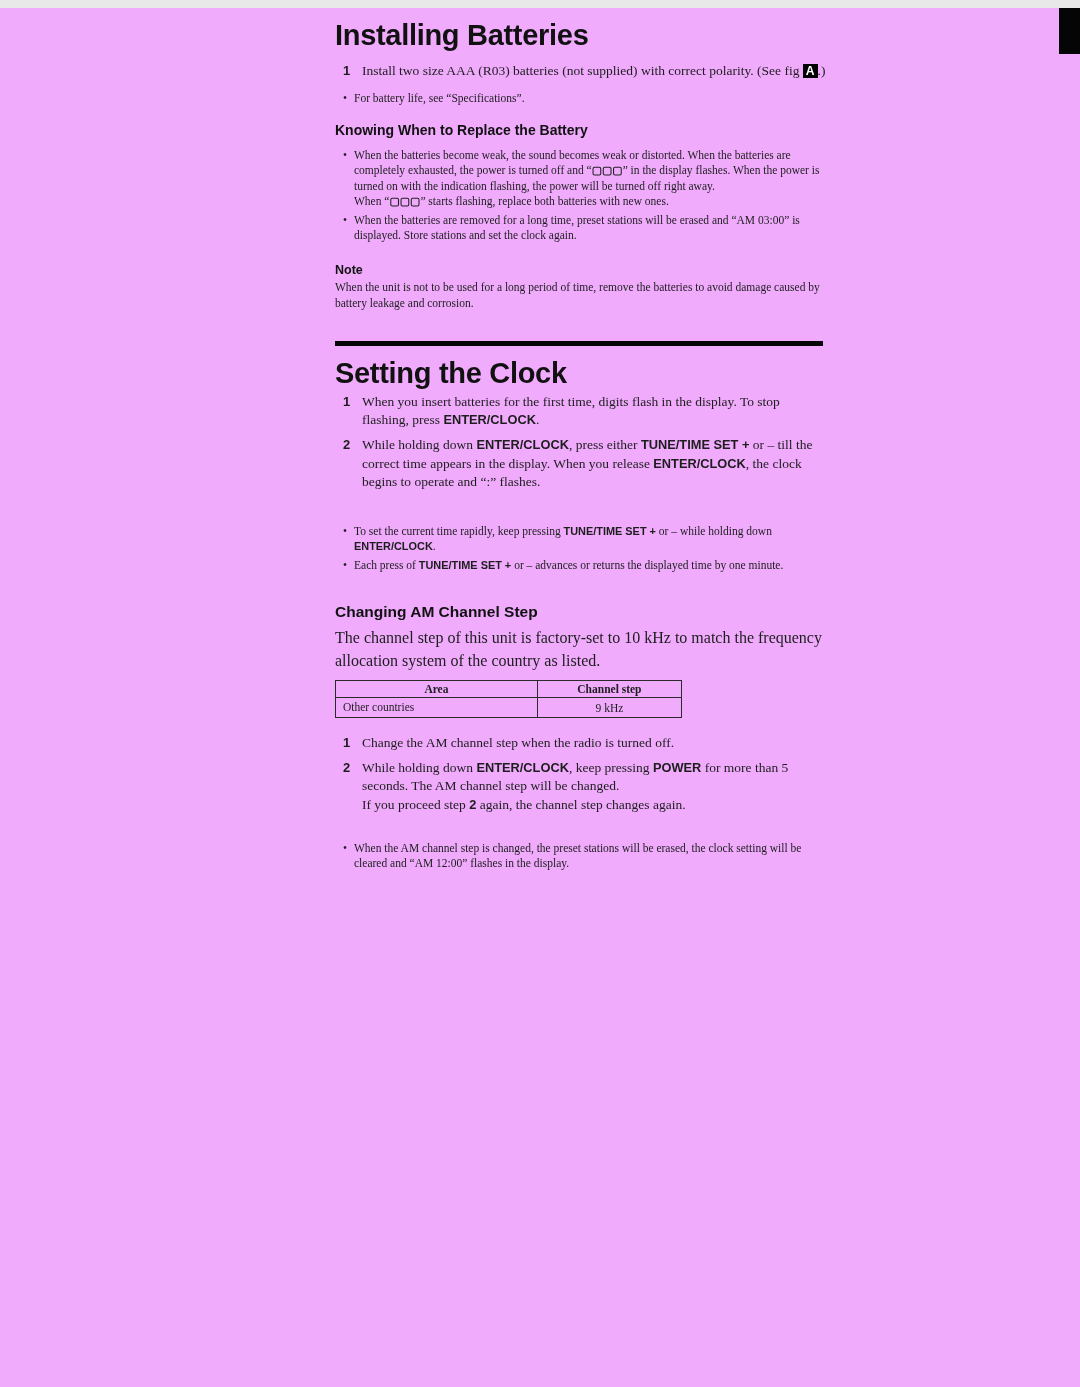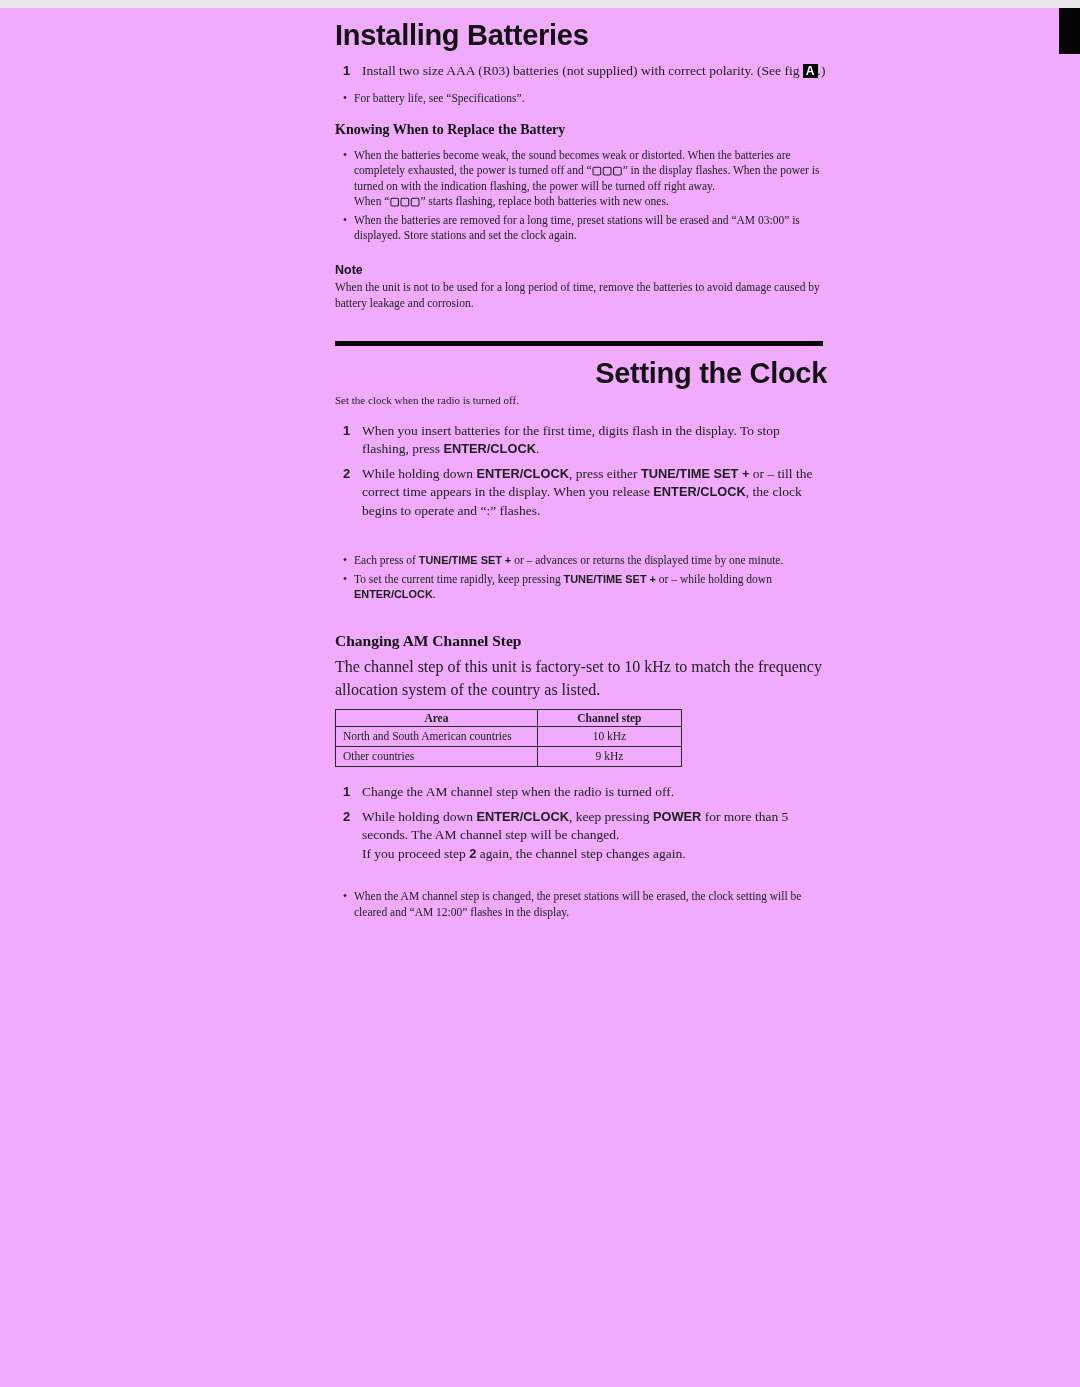--- a/index.html
+++ b/index.html
@@ -13,21 +13,21 @@
     margin:8px auto;
   }
   .corner-bar{position:absolute;top:0;right:0;width:21px;height:46px;background:#050505;}
   .col{position:absolute;left:335px;top:12px;width:492px;}
   .h1{
     font-family:"Liberation Sans", sans-serif;
     font-weight:bold;font-size:29px;line-height:1.05;
     margin:0 0 12px 0;letter-spacing:-0.3px;color:#111;
   }
   .h2{
-    font-family:Liberation Serif, serif;
+    font-family:Liberation Sans, sans-serif;
     font-weight:bold;font-size:14px;margin:16px 0 4px 0;color:#111;
   }
   .h3{
     font-family:"Liberation Sans", sans-serif;
     font-weight:bold;font-size:12.5px;margin:20px 0 3px 0;color:#111;
   }
   .step{display:flex;margin:3px 0 6px 8px;}
   .stepnum{
     font-family:"Liberation Sans", sans-serif;font-weight:bold;
     font-size:13px;width:19px;flex:0 0 19px;padding-top:1px;
@@ -90,56 +90,51 @@
         <li class="rich"><span>When the batteries are removed for a long time, preset stations will be erased and “AM 03:00” is displayed. Store stations and set the clock again.</span></li>
       </ul>
 
       <h3 class="h3">Note</h3>
       <p class="note-text">When the unit is not to be used for a long period of time, remove the batteries to avoid damage caused by battery leakage and corrosion.</p>
     </section>
 
     <div class="rule"></div>
 
     <section>
-      <h1 class="h1" style="margin-bottom:4px;text-align:right;">Setting the Clock</h1>
-      <p class="intro">Set the clock when the radio is turned off.</p>
+      <h1 class="h1" style="margin-bottom:4px;">Setting the Clock</h1>
 
       <div class="step">
         <span class="stepnum">1</span>
         <p class="steptext rich"><span>When you insert batteries for the first time, digits flash in the display. To stop flashing, press </span><span class="seg-b">ENTER/CLOCK</span><span>.</span></p>
       </div>
       <div class="step">
         <span class="stepnum">2</span>
         <p class="steptext rich"><span>While holding down </span><span class="seg-b">ENTER/CLOCK</span><span>, press either </span><span class="seg-b">TUNE/TIME SET +</span><span> or – till the correct time appears in the display. When you release </span><span class="seg-b">ENTER/CLOCK</span><span>, the clock begins to operate and “:” flashes.</span></p>
       </div>
 
       <div class="gap-lg"></div>
 
       <ul class="bullets">
+        <li class="rich"><span>To set the current time rapidly, keep pressing </span><span class="seg-b">TUNE/TIME SET +</span><span> or – while holding down </span><span class="seg-b">ENTER/CLOCK</span><span>.</span></li>
         <li class="rich"><span>Each press of </span><span class="seg-b">TUNE/TIME SET +</span><span> or – advances or returns the displayed time by one minute.</span></li>
-        <li class="rich"><span>To set the current time rapidly, keep pressing </span><span class="seg-b">TUNE/TIME SET +</span><span> or – while holding down </span><span class="seg-b">ENTER/CLOCK</span><span>.</span></li>
       </ul>
     </section>
 
     <section>
       <h2 class="h2" style="font-size:15.5px;margin-top:30px;margin-bottom:6px;">Changing AM Channel Step</h2>
       <p class="intro2">The channel step of this unit is factory-set to 10 kHz  to match the frequency allocation system of the country as listed.</p>
 
       <table class="chtable">
         <thead>
           <tr>
             <th style="width:187px;">Area</th>
             <th style="width:131px;">Channel step</th>
           </tr>
         </thead>
         <tbody>
-          <tr>
-            <td class="area-val">North and South American countries</td>
-            <td class="step-val">10 kHz</td>
-          </tr>
           <tr>
             <td class="area-val">Other countries</td>
             <td class="step-val">9 kHz</td>
           </tr>
         </tbody>
       </table>
 
       <div class="step">
         <span class="stepnum">1</span>
         <p class="steptext rich"><span>Change the AM channel step when the radio is turned off.</span></p>

